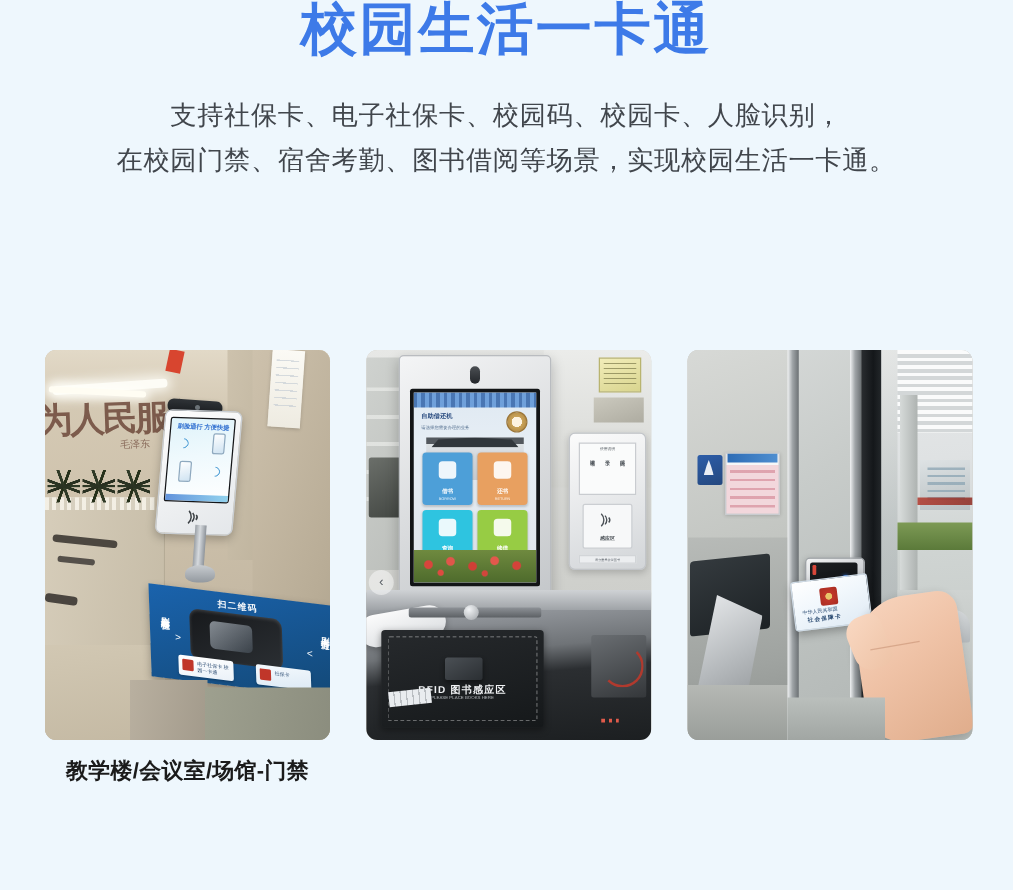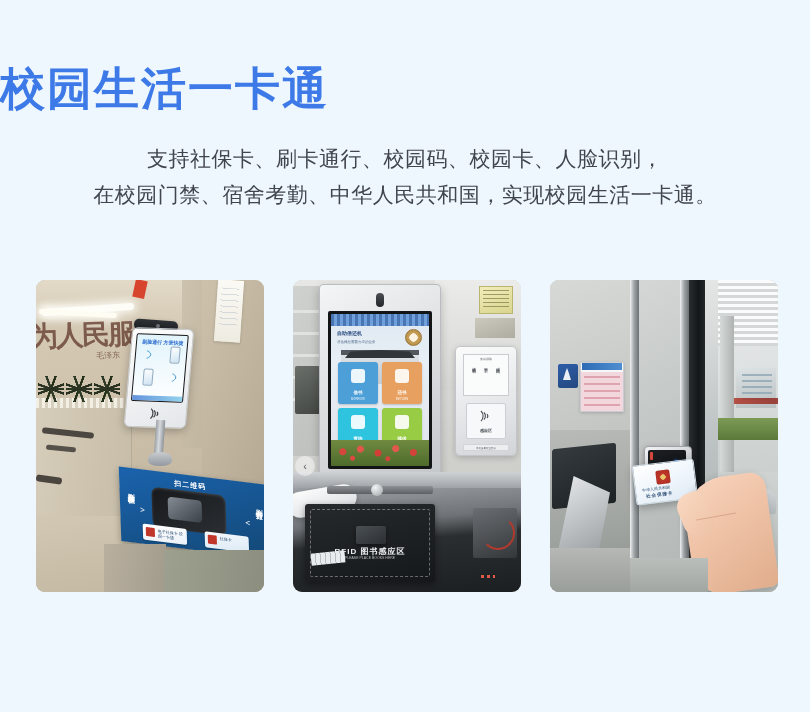--- a/index.html
+++ b/index.html
@@ -6,27 +6,26 @@
   html,body { width:810px; height:712px; }
   body {
     background:#eef7fd;
     font-family:"Liberation Sans","DejaVu Sans",sans-serif;
     overflow:hidden;
     position:relative;
   }
 
   
   .page-title{
-    text-align:left;
+    text-align:center;
     color:#3d7ae8;
     font-size:45px;
     font-weight:bold;
     letter-spacing:2px;
     line-height:1;
-    margin-top:66px;
   }
   .subtitle{
     text-align:center;
     color:#41464c;
     font-size:21px;
     line-height:36px;
     margin-top:30px;
     letter-spacing:0.5px;
   }
   .subtitle-line{ display:block; }
@@ -711,22 +710,22 @@
     letter-spacing:.3px;
     line-height:24px;
   }
 </style>
 </head>
 <body style="background: rgb(238, 247, 253);">
 
 <div class="page-title" style="color: rgb(61, 122, 232);">校园生活一卡通</div>
 
 <div class="subtitle">
-  <span class="subtitle-line">支持社保卡、刷卡通行、校园码、校园卡、人脸识别，</span>
-  <span class="subtitle-line">在校园门禁、宿舍考勤、中华人民共和国，实现校园生活一卡通。</span>
+  <span class="subtitle-line">支持社保卡、电子社保卡、校园码、校园卡、人脸识别，</span>
+  <span class="subtitle-line">在校园门禁、宿舍考勤、图书借阅等场景，实现校园生活一卡通。</span>
 </div>
 
 <div class="photo-row">
 
   <div class="photo-cell">
     <div class="photo">
       <div class="p1-wall"></div>
       <div class="p1-ceil"></div>
       <div class="p1-light"></div>
       <div class="p1-light2"></div>
@@ -924,13 +923,14 @@
 
       <div class="p3-hand"></div>
       <div class="p3-thumb"></div>
       <div class="p3-finger-ln"></div>
       <div class="p3-floor"></div>
     </div>
   </div>
 </div>
 
 <div class="caption-row">
+  <div class="caption">教学楼/会议室/场馆-门禁</div>
 </div>
 
 </body></html>

